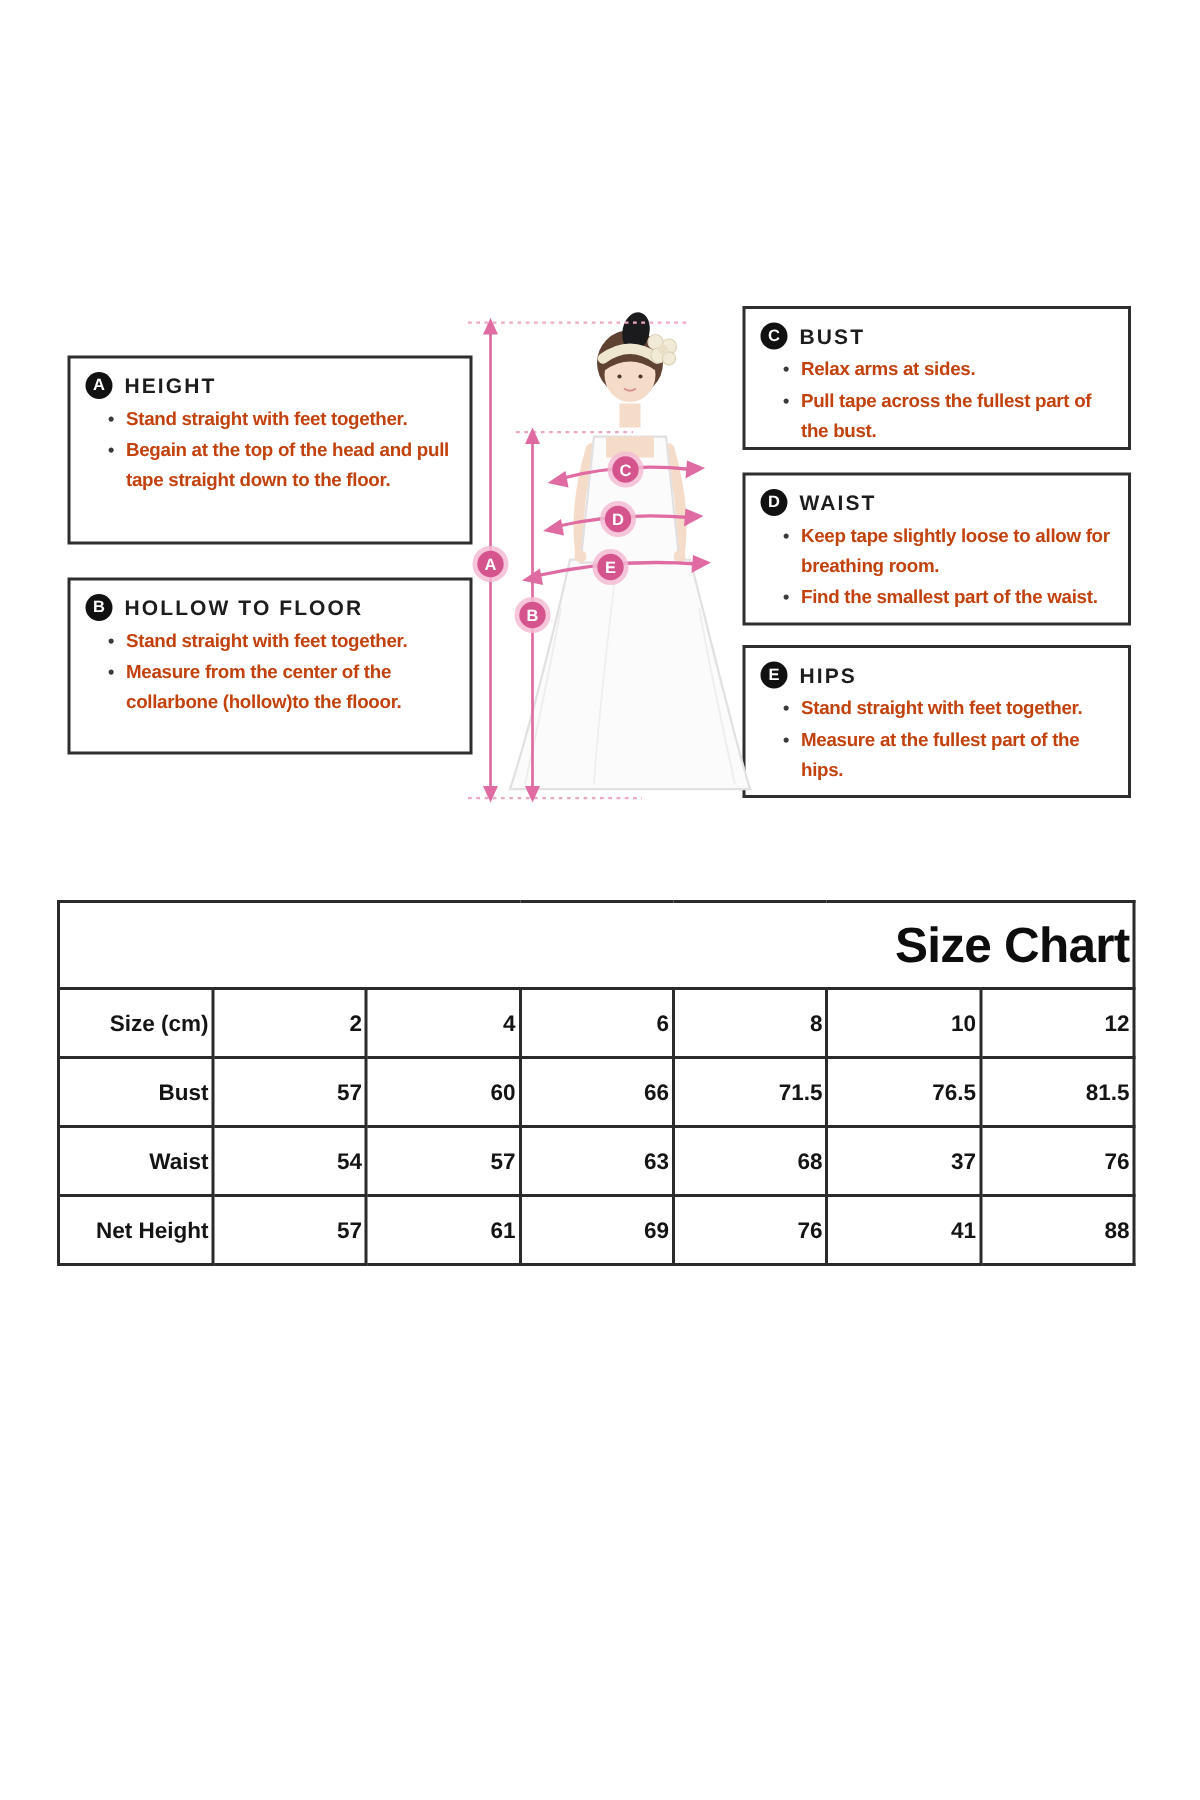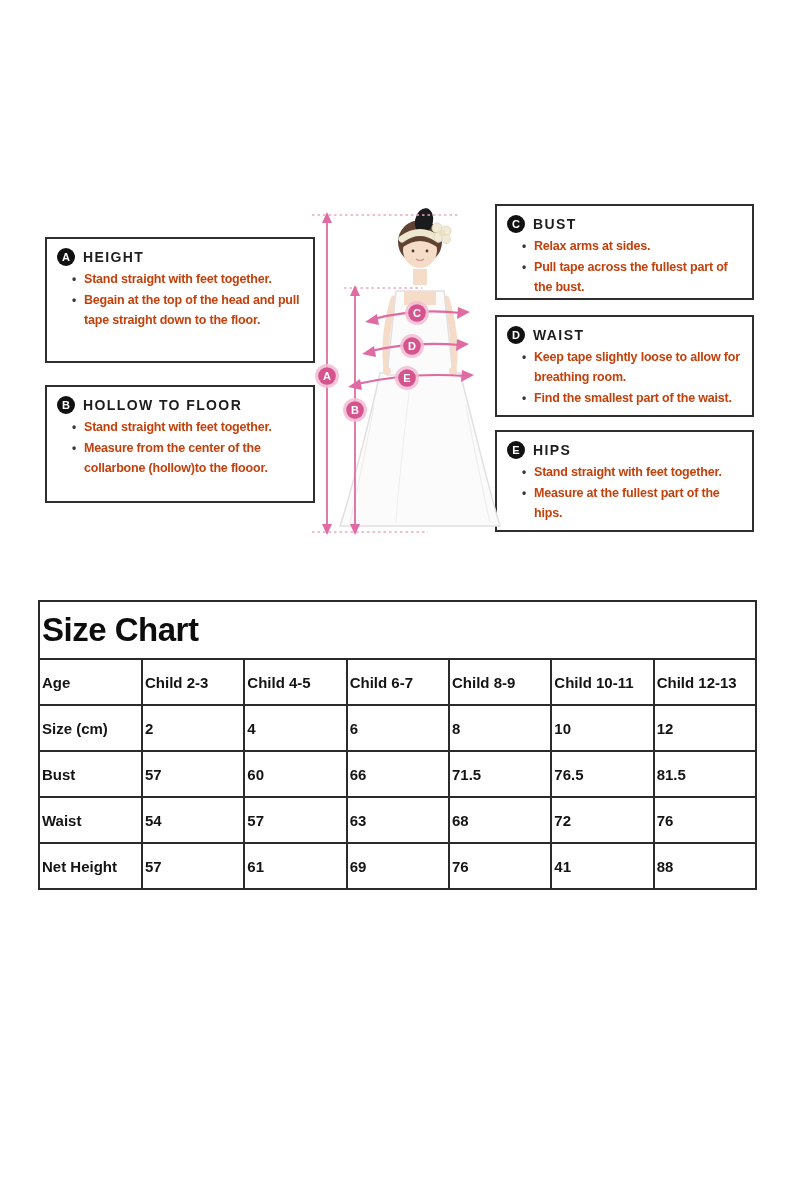--- a/index.html
+++ b/index.html
@@ -20,21 +20,21 @@
          letter-spacing:0;}
   .box ul{margin:2px 0 0 15px;padding:0;list-style:none;}
   .box li{position:relative;padding-left:12px;font-size:12.5px;font-weight:700;color:#c2410c;
           line-height:20px;letter-spacing:-0.2px;margin-bottom:1px;}
   .box li::before{content:"\2022";position:absolute;left:0;top:0;font-size:12px;color:#3b3b3b;}
   
   .figure-wrap{position:absolute;left:300px;top:195px;width:210px;height:350px;}
   
   .size-table{position:absolute;left:38px;top:600px;width:719px;border-collapse:collapse;
               table-layout:fixed;background:#fff;}
-  .size-table td{border:2px solid #2b2b2b;text-align:left;vertical-align:middle;
+  .size-table td{border:2px solid #2b2b2b;text-align:right;vertical-align:middle;
                  font-weight:700;font-size:15px;color:#141414;height:44px;padding:0 2px;}
   .size-table td.title{height:56px;font-size:33px;letter-spacing:-0.5px;color:#0d0d0d;}
   .size-table col.c0{width:103px;}
 </style>
 </head>
 <body>
 
 <div class="canvas">
 
   <div class="box box-a">
@@ -196,29 +196,20 @@
         <col>
         <col>
         <col>
         <col>
       </colgroup>
     <tbody>
       <tr>
         <td class="title" colspan="7">Size Chart</td>
       </tr>
       <tr>
-        <td>Age</td>
-        <td>Child 2-3</td>
-        <td>Child 4-5</td>
-        <td>Child 6-7</td>
-        <td>Child 8-9</td>
-        <td>Child 10-11</td>
-        <td>Child 12-13</td>
-      </tr>
-      <tr>
         <td>Size (cm)</td>
         <td>2</td>
         <td>4</td>
         <td>6</td>
         <td>8</td>
         <td>10</td>
         <td>12</td>
       </tr>
       <tr>
         <td>Bust</td>
@@ -228,21 +219,21 @@
         <td>71.5</td>
         <td>76.5</td>
         <td>81.5</td>
       </tr>
       <tr>
         <td>Waist</td>
         <td>54</td>
         <td>57</td>
         <td>63</td>
         <td>68</td>
-        <td>72</td>
+        <td>37</td>
         <td>76</td>
       </tr>
       <tr>
         <td>Net Height</td>
         <td>57</td>
         <td>61</td>
         <td>69</td>
         <td>76</td>
         <td>41</td>
         <td>88</td>

